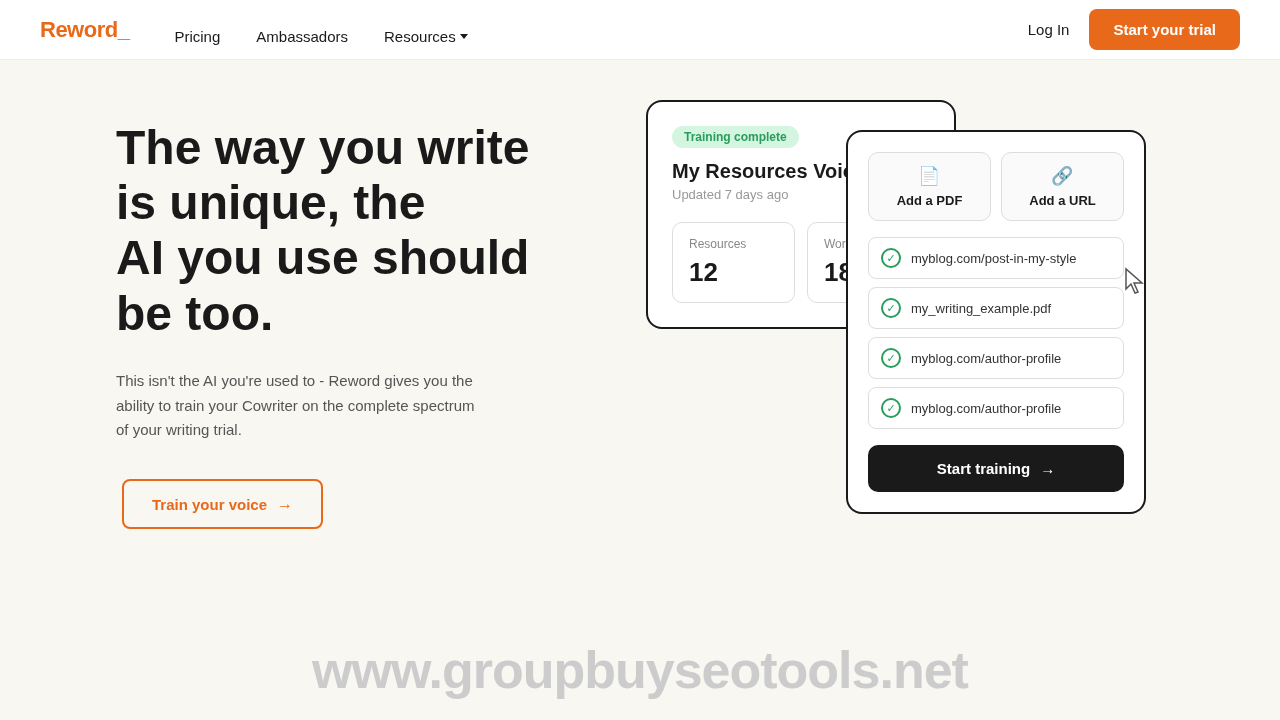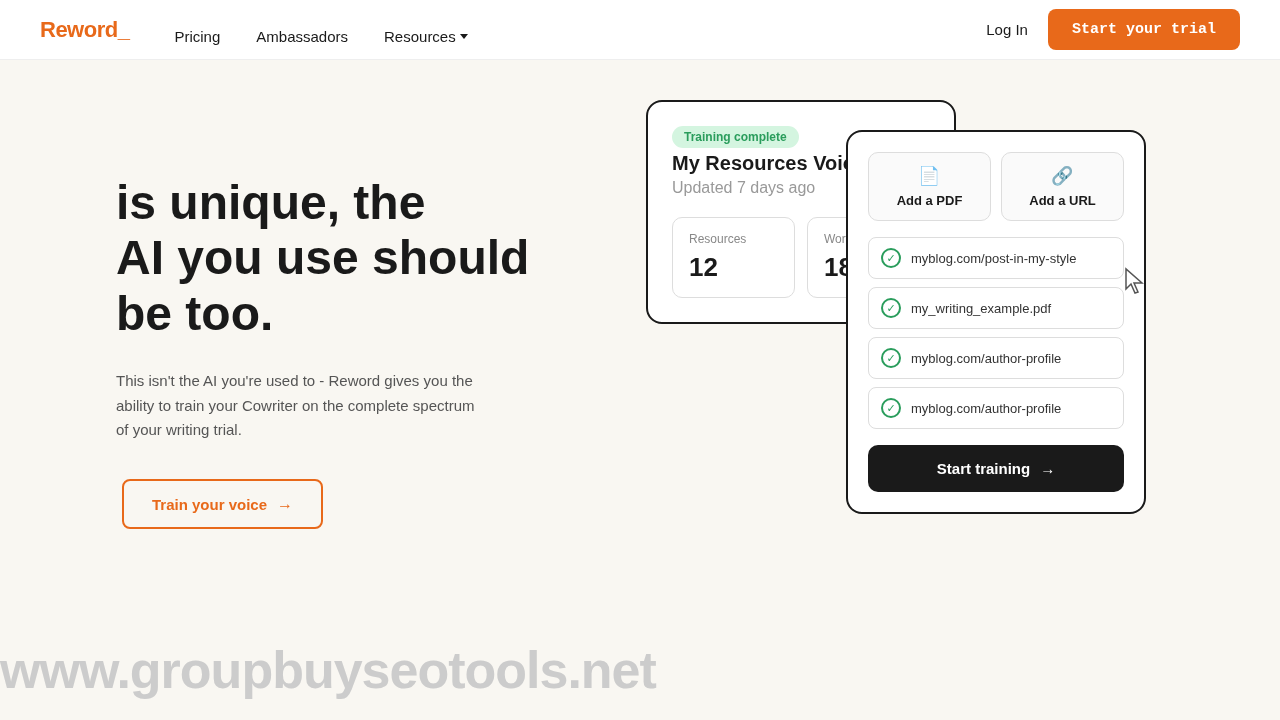--- a/index.html
+++ b/index.html
@@ -80,21 +80,20 @@
     }
     .trial-btn {
       background: #e8691a;
       color: #fff;
       border: none;
       border-radius: 8px;
       padding: 12px 24px;
       font-size: 15px;
       font-weight: 600;
       cursor: pointer;
-      font-family: Liberation Mono, monospace;
     }
 
     
     .hero {
       display: flex;
       padding: 40px 40px 0 116px;
       position: relative;
       height: calc(720px - 60px);
       align-items: flex-start;
       overflow: hidden;
@@ -160,30 +159,30 @@
       z-index: 2;
     }
     .training-badge {
       display: inline-block;
       background: #d4f5e0;
       color: #2a9d5c;
       font-size: 12px;
       font-weight: 600;
       border-radius: 20px;
       padding: 4px 12px;
-      margin-bottom: 4px;
+      margin-bottom: 12px;
     }
     .voice-title {
       font-size: 20px;
       font-weight: 800;
       color: #1a1a1a;
       margin-bottom: 4px;
     }
     .voice-updated {
-      font-size: 16px;
+      font-size: 13px;
       color: #999;
       margin-bottom: 20px;
     }
     .stats-row {
       display: flex;
       gap: 12px;
     }
     .stat-box {
       flex: 1;
       border: 1.5px solid #ddd;
@@ -297,21 +296,21 @@
       width: 30px;
       height: 30px;
     }
 
     
     .watermark {
       position: absolute;
       bottom: 20px;
       left: 0;
       right: 0;
-      text-align: left;
+      text-align: center;
       font-size: 52px;
       font-weight: 700;
       color: #ccc;
       letter-spacing: -1px;
       z-index: 1;
     }
   </style>
 </head>
 <body>
 
@@ -331,21 +330,21 @@
   </div>
   <div class="nav-right">
     <button class="login-btn">Log In</button>
     <button class="trial-btn">Start your trial</button>
   </div>
 </nav>
 
 <section class="hero">
   <div class="hero-left">
     <h1 class="hero-heading">
-      <br>
+      <span>The way you write</span><br>
       <span>is unique, the</span><br>
       <span>AI you use should</span><br>
       <span>be too.</span>
     </h1>
     <p class="hero-subtext">This isn't the AI you're used to - Reword gives you the ability to train your Cowriter on the complete spectrum of your writing trial.</p>
     <button class="train-btn">
       <span>Train your voice</span>
       <span class="arrow-right">→</span>
     </button>
   </div>

